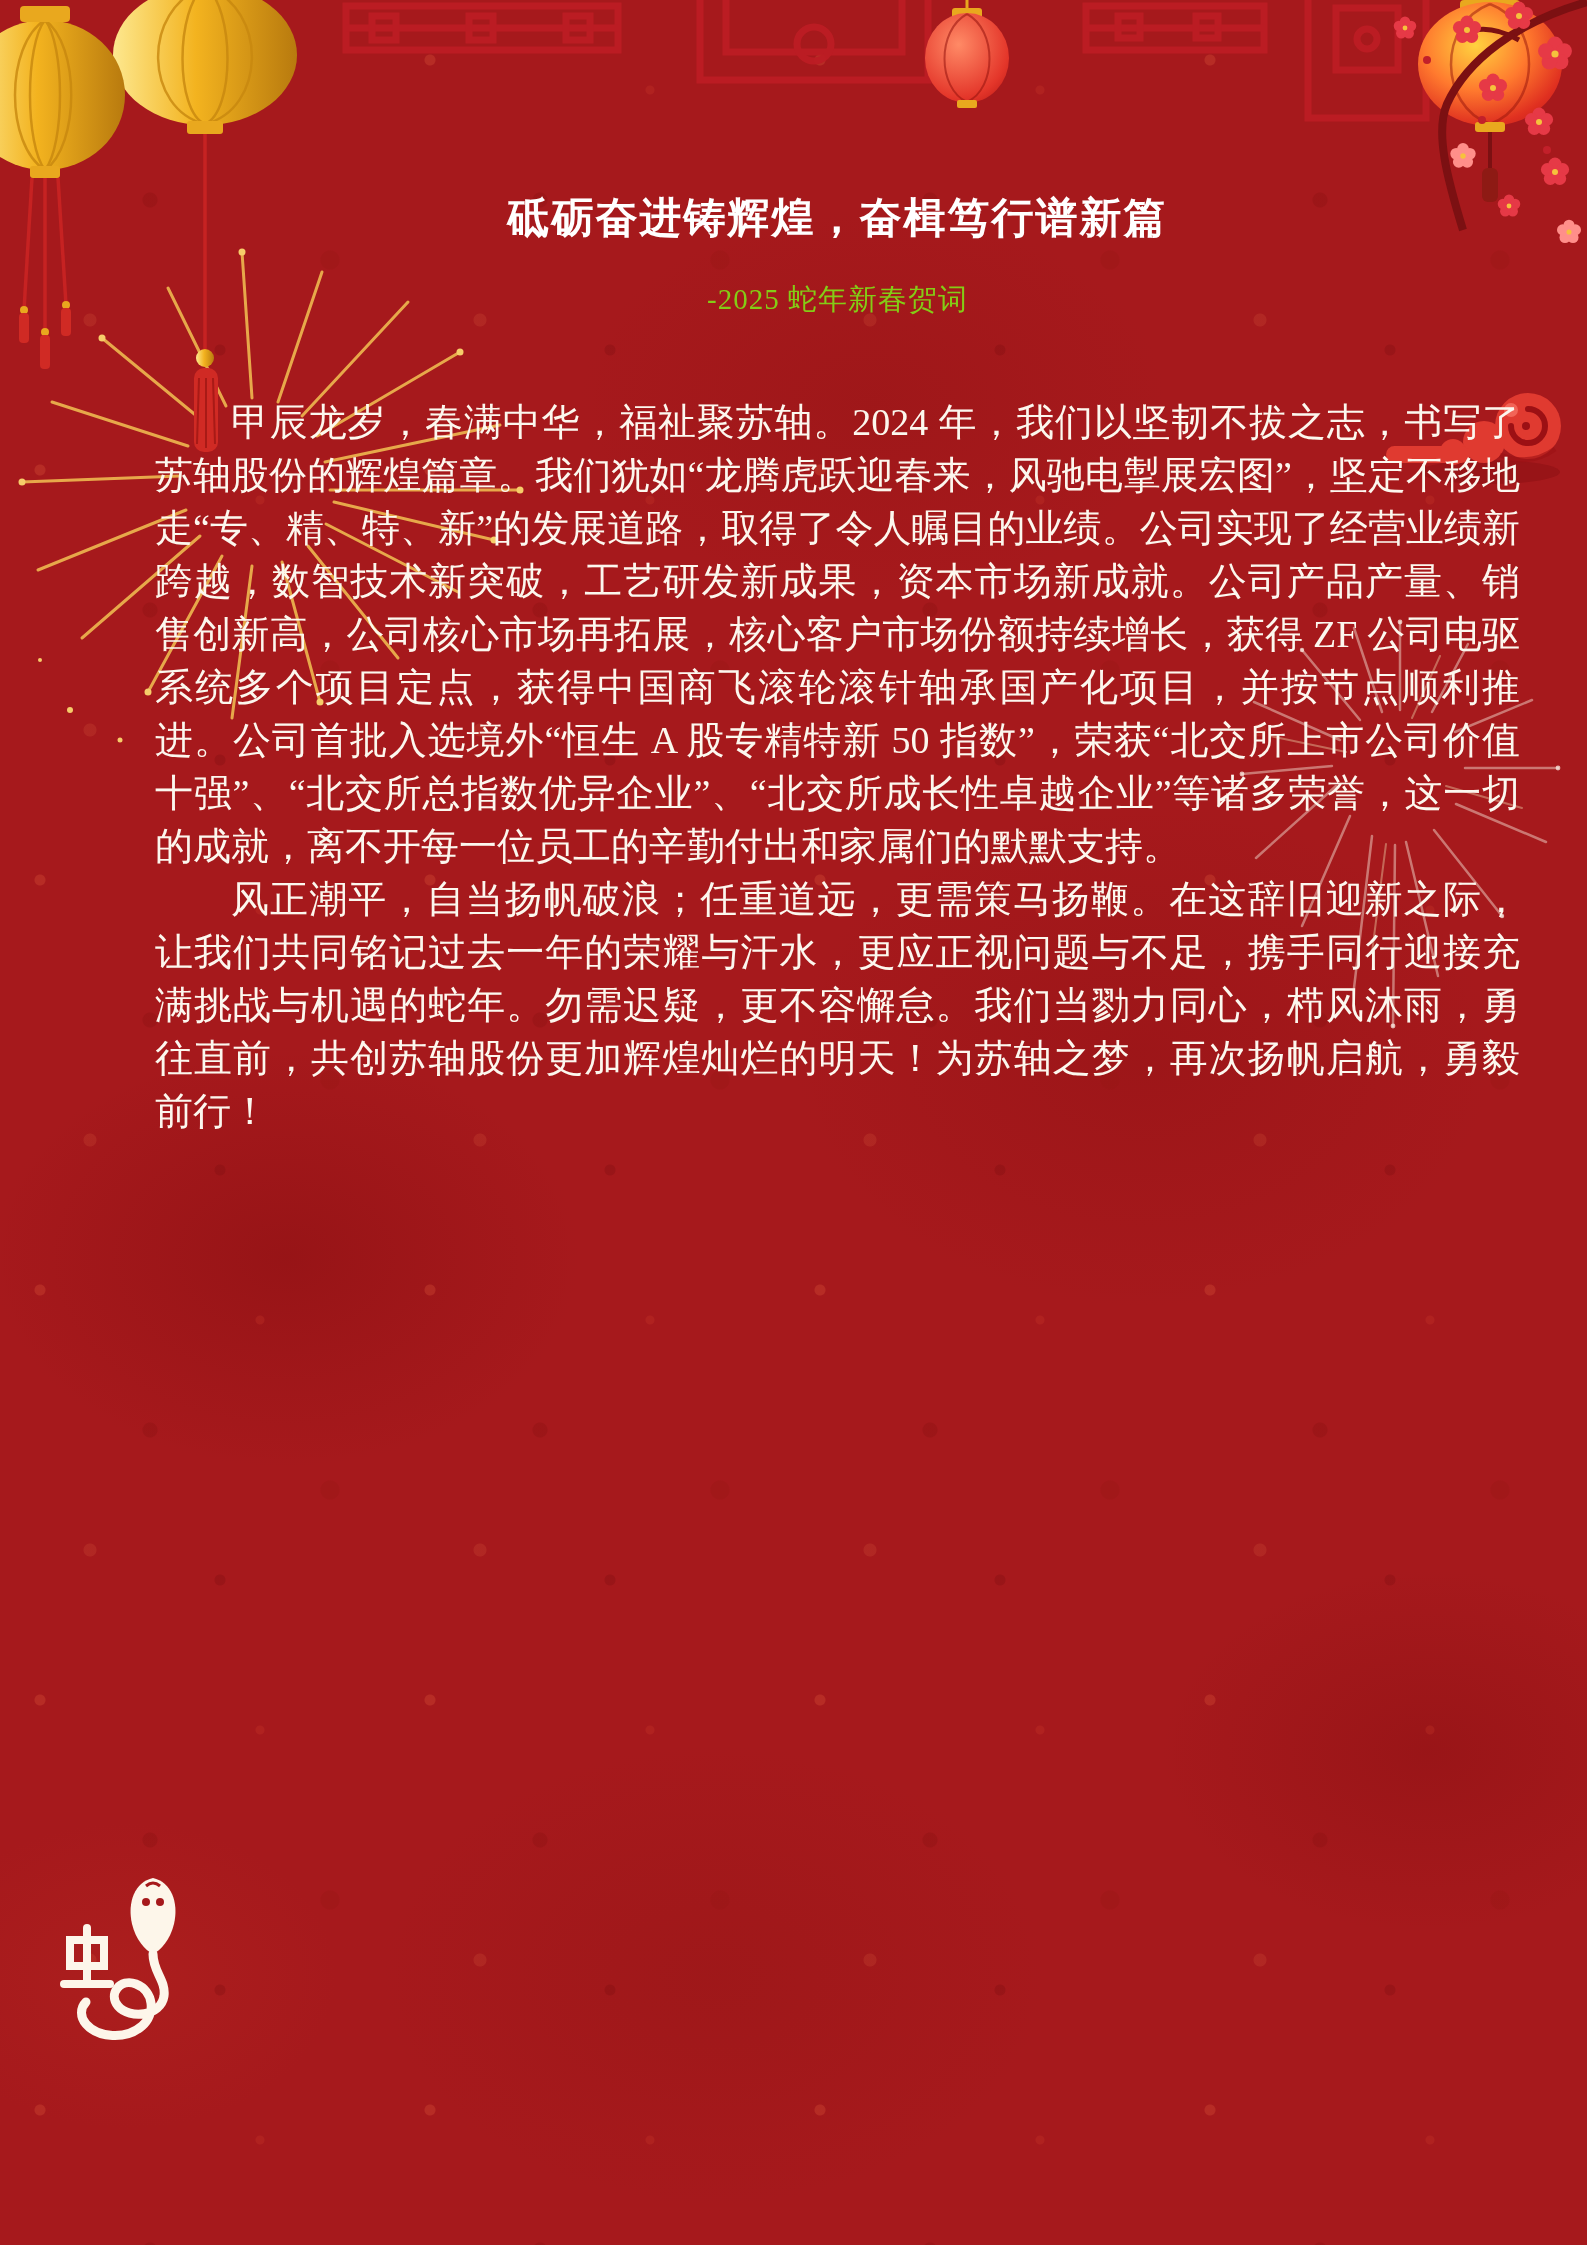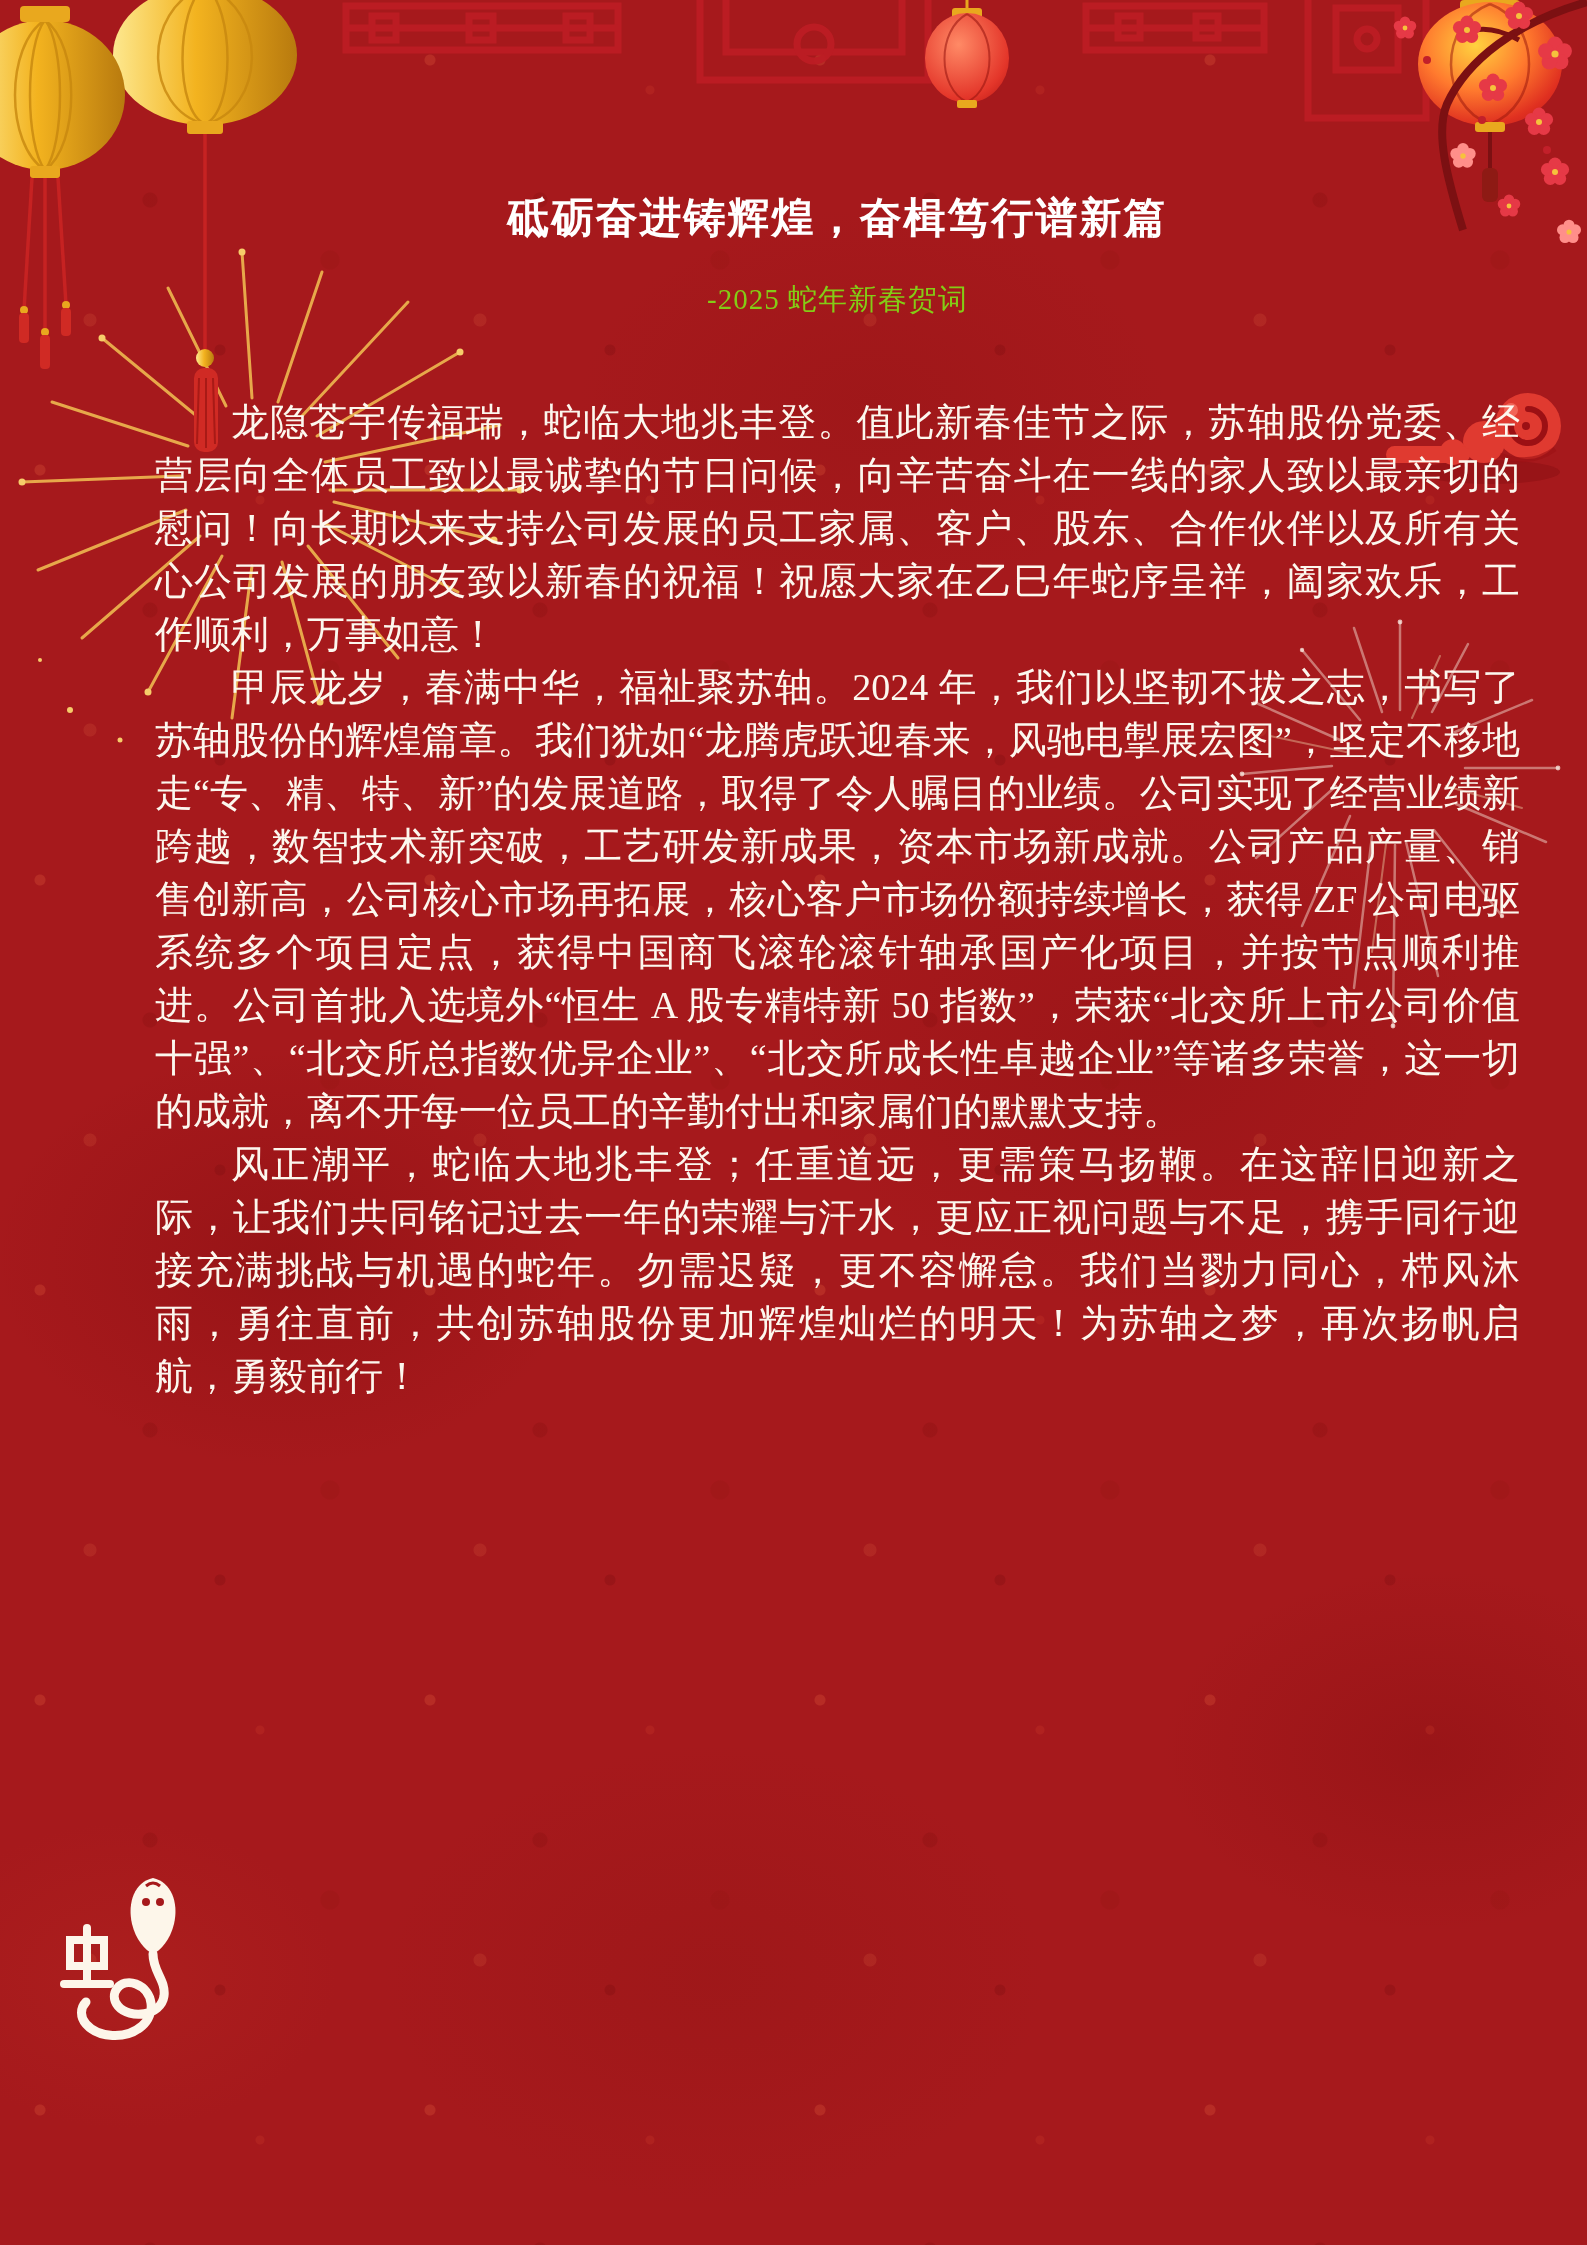--- a/index.html
+++ b/index.html
@@ -295,20 +295,19 @@
     <circle cx="102" cy="34" r="4" fill="#a6191c"></circle>
     <path d="M88 18 q7 -6 14 0" stroke="#a6191c" stroke-width="3" fill="none"></path>
     <path d="M95 86 C95 104 108 112 106 128 C103 148 72 152 60 138 C50 126 62 110 78 116 C96 123 98 146 84 158 C68 172 40 170 28 156 C22 149 22 140 28 134" stroke="#fdf6ea" stroke-width="9" fill="none" stroke-linecap="round"></path>
   </svg>
 
   <div class="content">
     <h1 class="title">砥砺奋进铸辉煌，奋楫笃行谱新篇</h1>
     <div class="subtitle">-2025 蛇年新春贺词</div>
 
     <div class="body-text">
-      <p>龙隐苍宇传福瑞，蛇临大地兆丰登。值此新春佳节之际，苏轴股份党委、经营层向全体员工致以最诚挚的节日问候，向辛苦奋斗在一线的家人致以最亲切的慰问！向长期以来支持公司发展的员工家属、客户、股东、合作伙伴以及所有关心公司发展的朋友致以新春的祝福！祝愿大家在乙巳年蛇序呈祥，阖家欢乐，工作顺利，万事如意！</p>
       <p>甲辰龙岁，春满中华，福祉聚苏轴。2024 年，我们以坚韧不拔之志，书写了苏轴股份的辉煌篇章。我们犹如“龙腾虎跃迎春来，风驰电掣展宏图”，坚定不移地走“专、精、特、新”的发展道路，取得了令人瞩目的业绩。公司实现了经营业绩新跨越，数智技术新突破，工艺研发新成果，资本市场新成就。公司产品产量、销售创新高，公司核心市场再拓展，核心客户市场份额持续增长，获得 ZF 公司电驱系统多个项目定点，获得中国商飞滚轮滚针轴承国产化项目，并按节点顺利推进。公司首批入选境外“恒生 A 股专精特新 50 指数”，荣获“北交所上市公司价值十强”、“北交所总指数优异企业”、“北交所成长性卓越企业”等诸多荣誉，这一切的成就，离不开每一位员工的辛勤付出和家属们的默默支持。</p>
-      <p>风正潮平，蛇临大地兆丰登；任重道远，更需策马扬鞭。在这辞旧迎新之际，让我们共同铭记过去一年的荣耀与汗水，更应正视问题与不足，携手同行迎接充满挑战与机遇的蛇年。勿需迟疑，更不容懈怠。我们当勠力同心，栉风沐雨，勇往直前，共创苏轴股份更加辉煌灿烂的明天！为苏轴之梦，再次扬帆启航，勇毅前行！</p>
+      <p>风正潮平，自当扬帆破浪；任重道远，更需策马扬鞭。在这辞旧迎新之际，让我们共同铭记过去一年的荣耀与汗水，更应正视问题与不足，携手同行迎接充满挑战与机遇的蛇年。勿需迟疑，更不容懈怠。我们当勠力同心，栉风沐雨，勇往直前，共创苏轴股份更加辉煌灿烂的明天！为苏轴之梦，再次扬帆启航，勇毅前行！</p>
     </div>
 
   </div>
 
 </div>
 
 </body></html>

